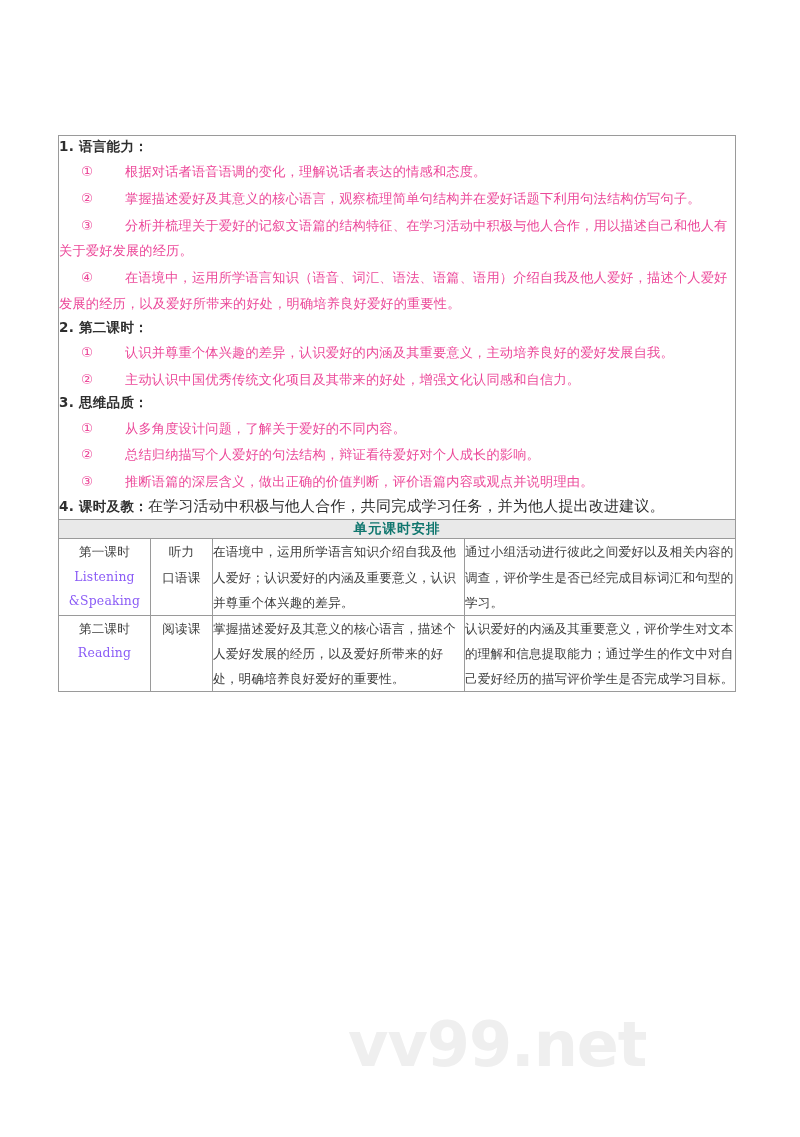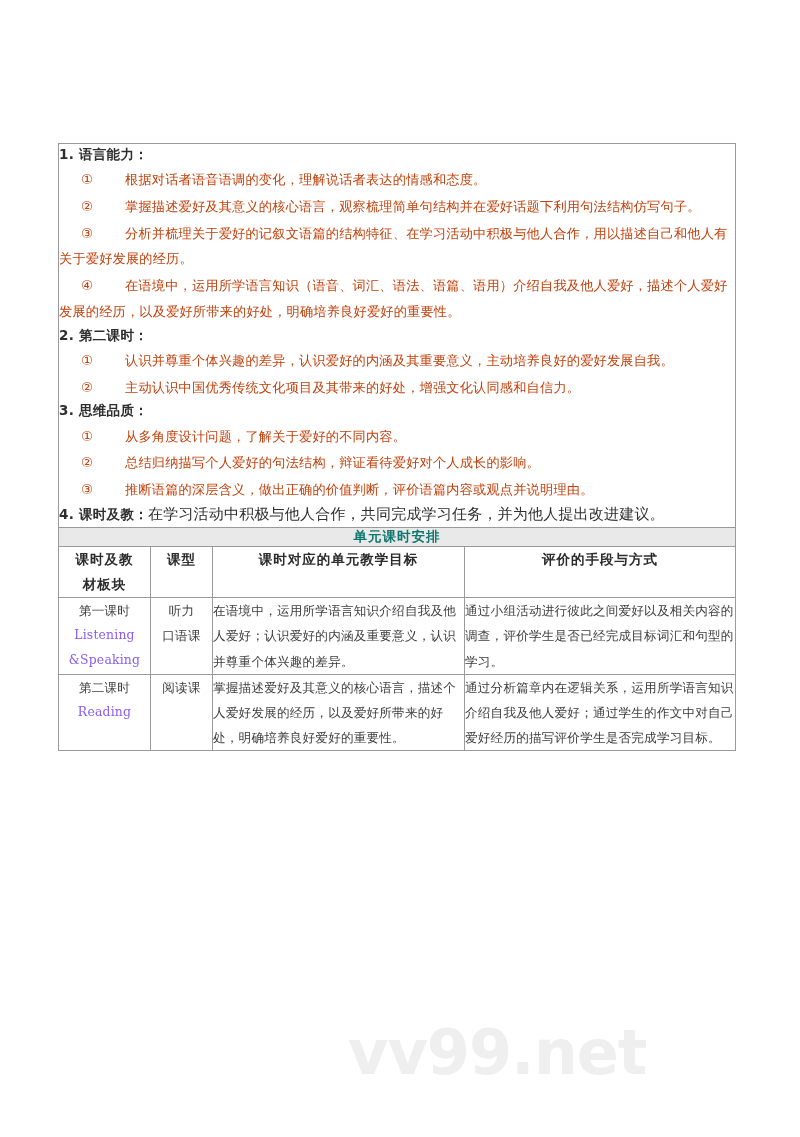--- a/index.html
+++ b/index.html
@@ -13,21 +13,21 @@
     height: 1137px;
     position: relative;
     font-family: "DejaVu Sans", "Liberation Sans", sans-serif;
     color: #3a3a3a;
     overflow: hidden;
   }
 
   .page {
     position: absolute;
     left: 0;
-    top: 16px;
+    top: 8px;
     width: 800px;
     height: 988px;
     background: #ffffff;
   }
 
   
   .watermark {
     position: absolute;
     left: 348px;
     top: 1000px;
@@ -78,21 +78,21 @@
     font-family: "DejaVu Sans", "Liberation Sans", sans-serif;
   }
   .obj-heading .inline-body {
     font-weight: normal;
     font-size: 15px;
     letter-spacing: 0.2px;
   }
   .obj-item {
     font-size: 13.2px;
     line-height: 1.95;
-    color: #c2410c;
+    color: #ec4899;
     margin: 0;
     text-indent: 0;
     letter-spacing: 0.2px;
   }
   .obj-item .circ {
     display: inline-block;
     width: 44px;
     margin-left: 22px;
     font-size: 13.5px;
   }
@@ -209,29 +209,20 @@
             <span class="num">4.</span><span>课时及教：</span><span class="inline-body">在学习活动中积极与他人合作，共同完成学习任务，并为他人提出改进建议。</span>
           </p>
 
         </td>
       </tr>
 
       <tr>
         <td colspan="4" class="sched-title">单元课时安排</td>
       </tr>
 
-      <tr>
-        <td class="sched-th">
-          <span class="cellline">课时及教</span>
-          <span class="cellline">材板块</span>
-        </td>
-        <td class="sched-th">课型</td>
-        <td class="sched-th">课时对应的单元教学目标</td>
-        <td class="sched-th">评价的手段与方式</td>
-      </tr>
 
       <tr>
         <td class="sched-td center">
           <span class="cellline">第一课时</span>
           <span class="cellline en">Listening</span>
           <span class="cellline en">&amp;Speaking</span>
         </td>
         <td class="sched-td center">
           <span class="cellline">听力</span>
           <span class="cellline">口语课</span>
@@ -242,19 +233,19 @@
 
       <tr>
         <td class="sched-td center">
           <span class="cellline">第二课时</span>
           <span class="cellline en">Reading</span>
         </td>
         <td class="sched-td center">
           <span class="cellline">阅读课</span>
         </td>
         <td class="sched-td left">掌握描述爱好及其意义的核心语言，描述个人爱好发展的经历，以及爱好所带来的好处，明确培养良好爱好的重要性。</td>
-        <td class="sched-td left">通过分析篇章内在逻辑关系，运用所学语言知识介绍自我及他人爱好；通过学生的作文中对自己爱好经历的描写评价学生是否完成学习目标。</td>
+        <td class="sched-td left">认识爱好的内涵及其重要意义，评价学生对文本的理解和信息提取能力；通过学生的作文中对自己爱好经历的描写评价学生是否完成学习目标。</td>
       </tr>
 
     </tbody>
   </table>
 
 </div>
 
 </body></html>

